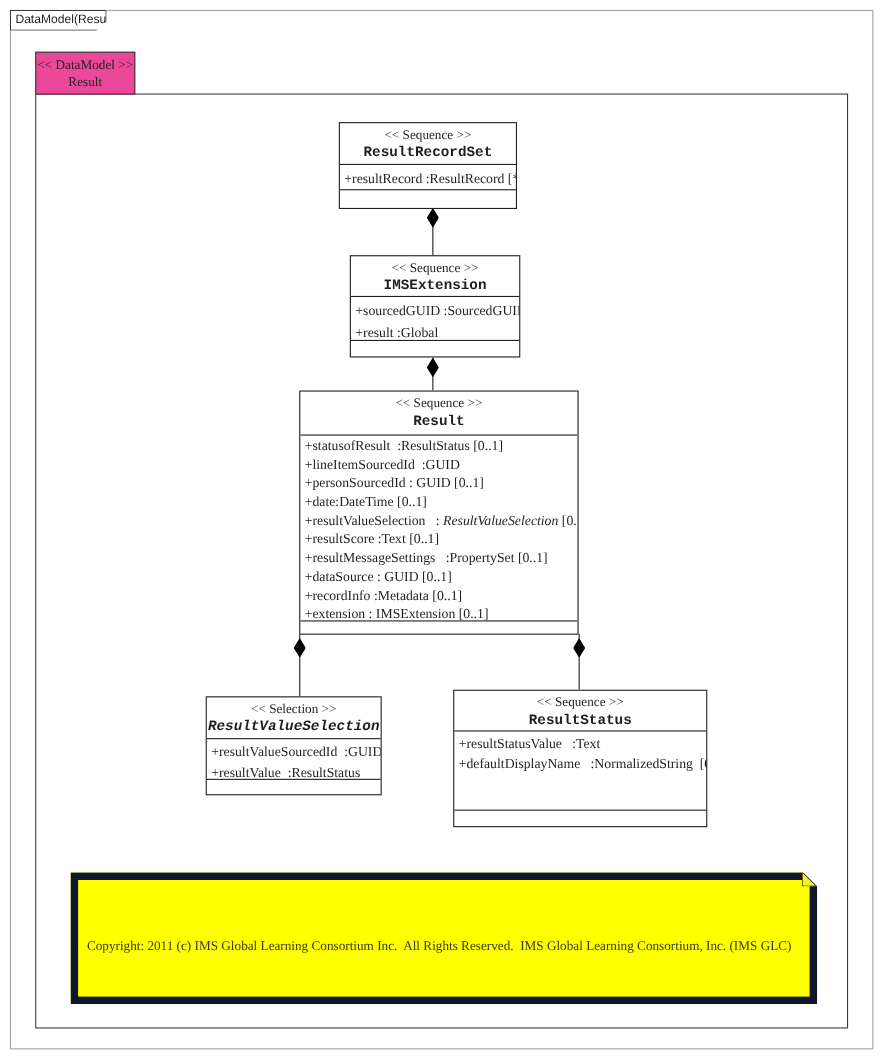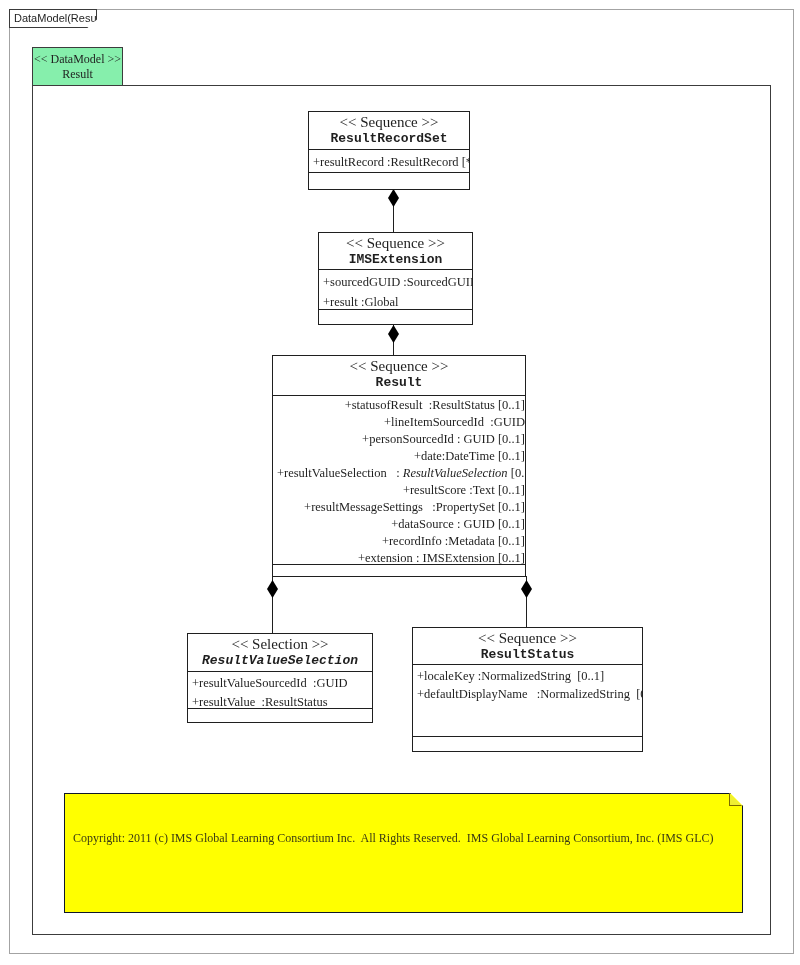--- a/index.html
+++ b/index.html
@@ -11,46 +11,46 @@
   .outer-frame{position:absolute;left:9px;top:9px;width:783px;height:943px;
     border:1px solid #a3a3a3;background:#ffffff;}
   .frame-tab{position:absolute;left:9px;top:9px;width:88px;height:19px;
     background:#ffffff;border:1px solid #3a3a3a;box-sizing:border-box;
     clip-path:polygon(0 0,100% 0,100% 55%,89% 100%,0 100%);
     font-family:"Liberation Sans",sans-serif;font-size:11px;line-height:17px;
     padding-left:4px;white-space:nowrap;}
   .inner-frame{position:absolute;left:32px;top:85px;width:737px;height:848px;
     border:1px solid #3c3c3c;background:#ffffff;}
   .frame-header{position:absolute;left:32px;top:47px;width:91px;height:39px;
-    border:1px solid #3c3c3c;background:#86efac;text-align:center;
+    border:1px solid #3c3c3c;background:#ec4899;text-align:center;
     font-size:12px;line-height:15px;padding-top:4px;box-sizing:border-box;}
   
   .uml-class{position:absolute;background:#ffffff;border:1px solid #1f1f1f;
     box-sizing:border-box;display:flex;flex-direction:column;}
   .uml-class .title{text-align:center;padding-top:3px;flex:0 0 auto;}
-  .uml-class .stereo{font-size:15px;line-height:15px;font-family:Liberation Serif, serif;}
+  .uml-class .stereo{font-size:12px;line-height:15px;font-family:Liberation Serif, serif;}
   .uml-class .cname{font-size:13px;line-height:17px;font-weight:bold;font-family:Liberation Mono, monospace;}
   .uml-class .attrs{flex:1 1 auto;border-top:1px solid #1f1f1f;
     border-bottom:1px solid #1f1f1f;padding:2px 0 0 4px;font-size:12.5px;
     white-space:pre;overflow:hidden;}
   .uml-class .attrs .i{font-style:italic;}
   .uml-class .empty{flex:0 0 auto;}
   .c-resultrecordset{left:308px;top:111px;width:162px;height:79px;}
   .c-resultrecordset .title{height:34px;}
   .c-resultrecordset .attrs{line-height:20px;}
   .c-resultrecordset .empty{height:16px;}
   .c-resultrecord{left:318px;top:232px;width:155px;height:93px;}
   .c-resultrecord .title{height:33px;}
   .c-resultrecord .attrs{line-height:20px;}
   .c-resultrecord .empty{height:14px;}
   .c-result{left:272px;top:355px;width:254px;height:222px;}
   .c-result .title{height:36px;}
-  .c-result .attrs{line-height:17px;padding-top:1px;text-align:right;}
+  .c-result .attrs{line-height:17px;padding-top:1px;}
   .c-result .empty{height:11px;}
-  .c-resultvalueselection{left:187px;top:633px;width:186px;height:90px;justify-content:space-between;}
+  .c-resultvalueselection{left:187px;top:633px;width:160px;height:90px;justify-content:space-between;}
   .c-resultvalueselection .title{height:34px;}
   .c-resultvalueselection .attrs{line-height:19px;}
   .c-resultvalueselection .cname{font-style:italic;}
   .c-resultvalueselection .empty{height:13px;}
   .c-resultstatus{left:412px;top:627px;width:231px;height:125px;}
   .c-resultstatus .title{height:33px;}
   .c-resultstatus .attrs{line-height:18px;}
   .c-resultstatus .empty{height:14px;}
   
   .conn{position:absolute;width:1px;background:#1f1f1f;}
@@ -59,23 +59,23 @@
   .conn-3{left:272px;top:576px;height:57px;}
   .conn-4{left:526px;top:576px;height:51px;}
   .diamond{position:absolute;width:11px;height:18px;background:#000000;
     clip-path:polygon(50% 0,100% 50%,50% 100%,0 50%);}
   .d-1{left:388px;top:189px;}
   .d-2{left:388px;top:325px;}
   .d-3{left:267px;top:580px;}
   .d-4{left:521px;top:580px;}
   
   .note{position:absolute;left:64px;top:793px;width:679px;height:120px;
-    background:#ffff00;border:1px solid #0f172a;box-sizing:border-box;
+    background:#ffff00;border:7px solid #0f172a;box-sizing:border-box;
     clip-path:polygon(0 0,calc(100% - 13px) 0,100% 13px,100% 100%,0 100%);
-    padding:3px 8px 0 8px;font-size:12px;line-height:16.4px;color:#3b3b14;
+    padding:19px 8px 0 8px;font-size:12px;line-height:16.4px;color:#3b3b14;
     white-space:pre;overflow:hidden;}
   .note-fold{position:absolute;left:729px;top:793px;width:13px;height:13px;
     background:#efef32;border-left:1px solid #7a6a00;
     border-bottom:1px solid #7a6a00;box-sizing:border-box;
     clip-path:polygon(0 0,100% 100%,0 100%);}
 </style>
 </head>
 <body>
 
 <div class="outer-frame"></div>
@@ -129,21 +129,21 @@
   </div>
   <div class="attrs"><div><span>+resultValueSourcedId  :GUID</span></div><div><span>+resultValue  :ResultStatus</span></div></div>
   <div class="empty"></div>
 </div>
 
 <div class="uml-class c-resultstatus">
   <div class="title">
     <div class="stereo">&lt;&lt; Sequence &gt;&gt;</div>
     <div class="cname">ResultStatus</div>
   </div>
-  <div class="attrs"><div><span>+localeKey :NormalizedString  [0..1]</span></div><div><span>+defaultDisplayName   :NormalizedString  [0..1]</span></div></div>
+  <div class="attrs"><div><span>+resultStatusValue   :Text</span></div><div><span>+defaultDisplayName   :NormalizedString  [0..1]</span></div></div>
   <div class="empty"></div>
 </div>
 
 <div class="note">
   <div>Copyright: 2011 (c) IMS Global Learning Consortium Inc.  All Rights Reserved.  IMS Global Learning Consortium, Inc. (IMS GLC)</div>
   
   
   
   
   

